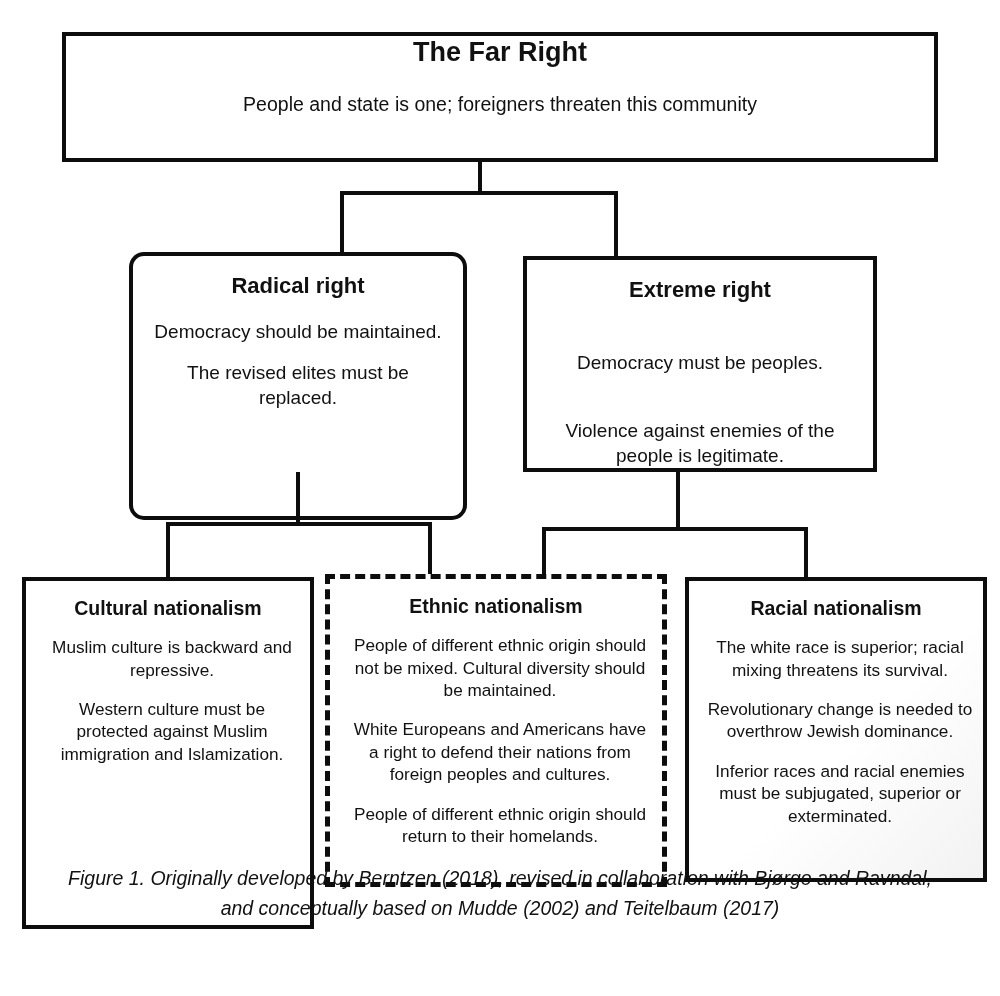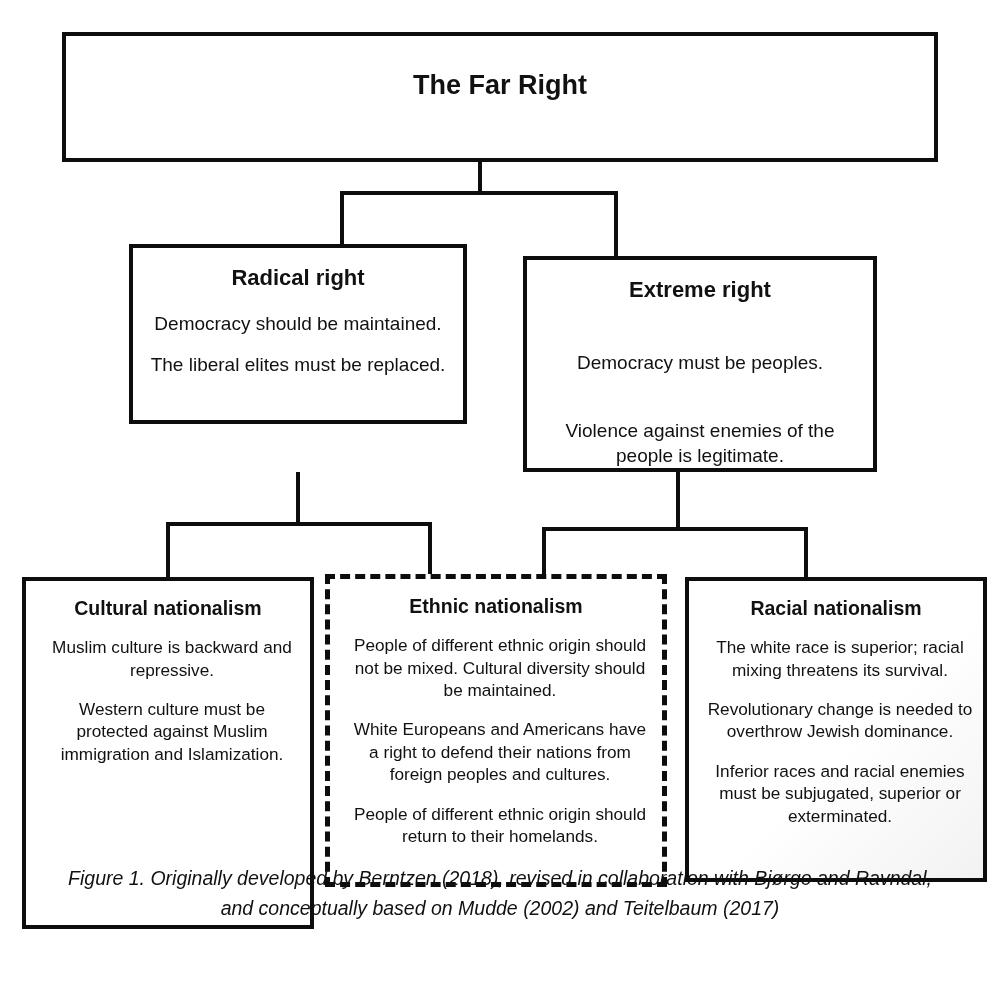--- a/index.html
+++ b/index.html
@@ -9,28 +9,28 @@
   .box{position:absolute;box-sizing:border-box;background:#fff;
        display:flex;flex-direction:column;align-items:center;justify-content:flex-start;
        border:4px solid #0d0d0d;}
   .box.dashed{border-style:dashed;border-width:5px;}
   .box.tint{background:linear-gradient(135deg,#ffffff 0%,#ffffff 55%,#f2f2f2 100%);}
 
   .b-title{font-weight:bold;text-align:center;line-height:1.25;}
   .b-para{text-align:center;line-height:1.3;}
 
   
-  #box-far-right{left:62px;top:32px;width:876px;height:130px;justify-content:center;}
+  #box-far-right{left:62px;top:32px;width:876px;height:130px;}
   #box-far-right .b-title{font-size:27px;margin:0 0 22px 0;}
   #box-far-right .b-para{font-size:19.5px;}
 
   
   .lvl2 .b-title{font-size:22px;margin:16px 0 20px 0;}
   .lvl2 .b-para{font-size:19px;margin:0 0 17px 0;padding:0 14px;}
-  #box-radical{left:129px;top:244px;width:338px;height:180px;}
+  #box-radical{left:129px;top:252px;width:338px;height:268px;border-radius:15px;}
   #box-extreme{left:523px;top:256px;width:354px;height:216px;gap:27px;}
 
   
   .lvl3 .b-title{font-size:19.5px;margin:15px 0 16px 0;}
   .lvl3 .b-para{font-size:17.2px;margin:0 0 17px 8px;padding:0 10px;}
   #box-cultural{left:22px;top:577px;width:292px;height:352px;}
   #box-ethnic{left:325px;top:574px;width:342px;height:313px;}
   #box-racial{left:685px;top:577px;width:302px;height:305px;}
 
   
@@ -39,31 +39,32 @@
   #cap{position:absolute;left:60px;top:863px;width:880px;text-align:center;
        font-style:italic;font-size:19.5px;line-height:1.55;color:#111;}
 </style>
 </head>
 <body>
 
 <div id="stage">
 
   <div class="box" id="box-far-right">
     <div class="b-title">The Far Right</div>
+    <div class="b-para">People and state is one; foreigners threaten this community</div>
   </div>
 
   <div class="ln" style="left:478px;top:162px;width:4px;height:32px;"></div>
   <div class="ln" style="left:340px;top:191px;width:278px;height:4px;"></div>
   <div class="ln" style="left:340px;top:191px;width:4px;height:66px;"></div>
   <div class="ln" style="left:614px;top:191px;width:4px;height:66px;"></div>
 
   <div class="box lvl2" id="box-radical">
     <div class="b-title">Radical right</div>
     <div class="b-para">Democracy should be maintained.</div>
-    <div class="b-para">The liberal elites must be replaced.</div>
+    <div class="b-para">The revised elites must be replaced.</div>
   </div>
 
   <div class="box lvl2" id="box-extreme">
     <div class="b-title">Extreme right</div>
     <div class="b-para">Democracy must be peoples.</div>
     <div class="b-para">Violence against enemies of the people is legitimate.</div>
   </div>
 
   <div class="ln" style="left:296px;top:472px;width:4px;height:53px;"></div>
   <div class="ln" style="left:166px;top:522px;width:266px;height:4px;"></div>

